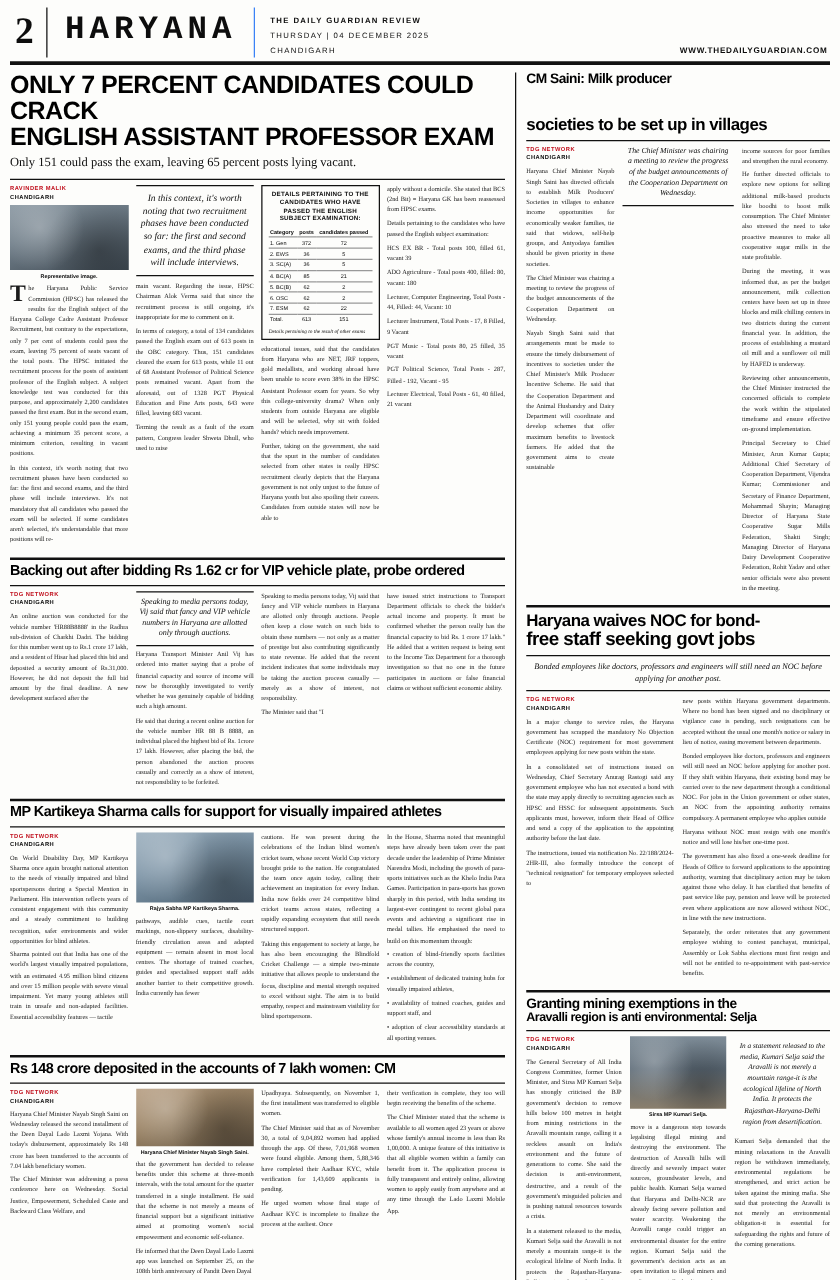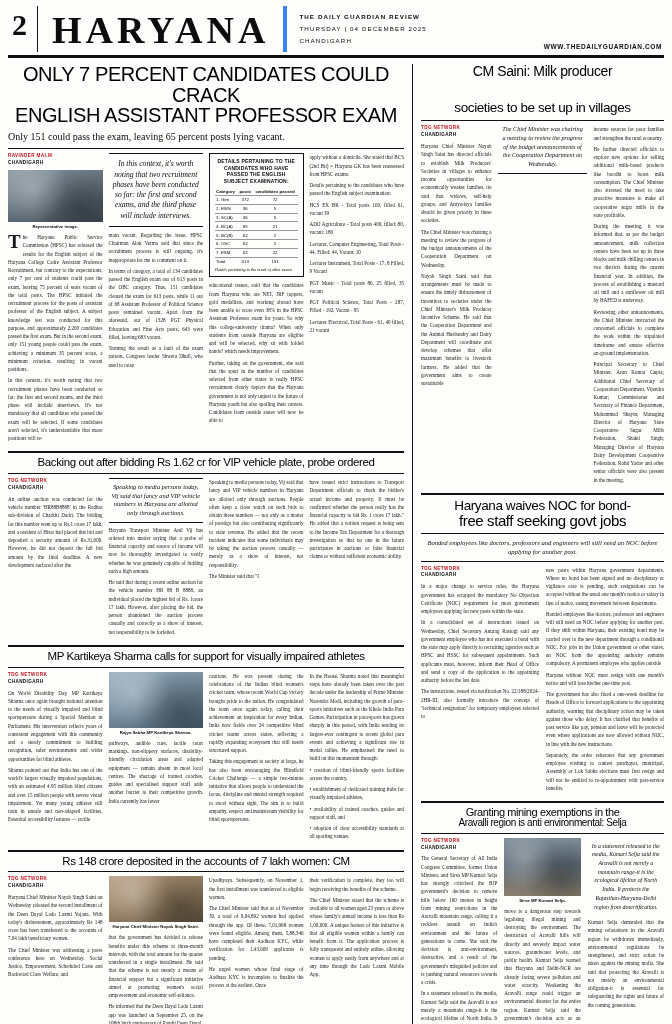--- a/index.html
+++ b/index.html
@@ -30,26 +30,26 @@
     font-family: "Liberation Serif", serif;
     font-size: 30px;
     font-weight: bold;
     line-height: 1;
     padding: 4px 10px 0 4px;
     border-right: 1px solid #111;
     display: flex;
     align-items: flex-start;
   }
   .mast-title {
-    font-family: Liberation Serif, serif;
-    font-size: 38px;
+    font-family: Liberation Mono, monospace;
+    font-size: 26px;
     letter-spacing: 4px;
     font-weight: bold;
     padding: 2px 14px 0 14px;
-    border-right: 4px solid #3b82f6;
+    border-right: 1px solid #3b82f6;
     white-space: nowrap;
   }
   .mast-meta {
     padding: 5px 0 0 12px;
     font-family: "Liberation Sans", sans-serif;
     font-size: 6.2px;
     letter-spacing: 1.1px;
     line-height: 1.9;
     text-transform: uppercase;
     flex: 1;
@@ -63,25 +63,24 @@
     font-weight: bold;
     padding: 0 2px 2px 0;
     text-align: right;
   }
 
   
   .rule-thin { border-top: 1px solid #111; }
 
   .headline {
     font-family: "Liberation Sans", sans-serif;
-    font-weight: normal;
+    font-weight: bold;
     line-height: 1.03;
     letter-spacing: -0.4px;
     color: #000;
-    text-align: center;
   }
   .subhead {
     font-family: "Liberation Serif", serif;
     font-size: 10px;
     line-height: 1.25;
     margin-top: 5px;
   }
   .byline {
     font-family: "Liberation Sans", sans-serif;
     font-size: 4.6px;
@@ -465,21 +464,21 @@
             </div>
           </div>
         </div>
       </div>
 
     </div>
 
     <div class="col-right">
 
       <div>
-        <div class="headline" style="font-size:14px;">CM Saini: Milk producer</div>
+        <div class="headline" style="font-size:11px;">CM Saini: Milk producer</div>
         <div class="headline" style="font-size:13.5px;margin-top:23px;">societies to be set up in villages</div>
         <div class="rule-thin" style="margin-top:5px;"></div>
 
         <div class="cols3" style="margin-top:4px;">
           <div class="c">
             <div class="byline">
               <span class="red">TDG NETWORK</span><br>
               <span>CHANDIGARH</span>
             </div>
             <div class="body-text" style="margin-top:3px;">

